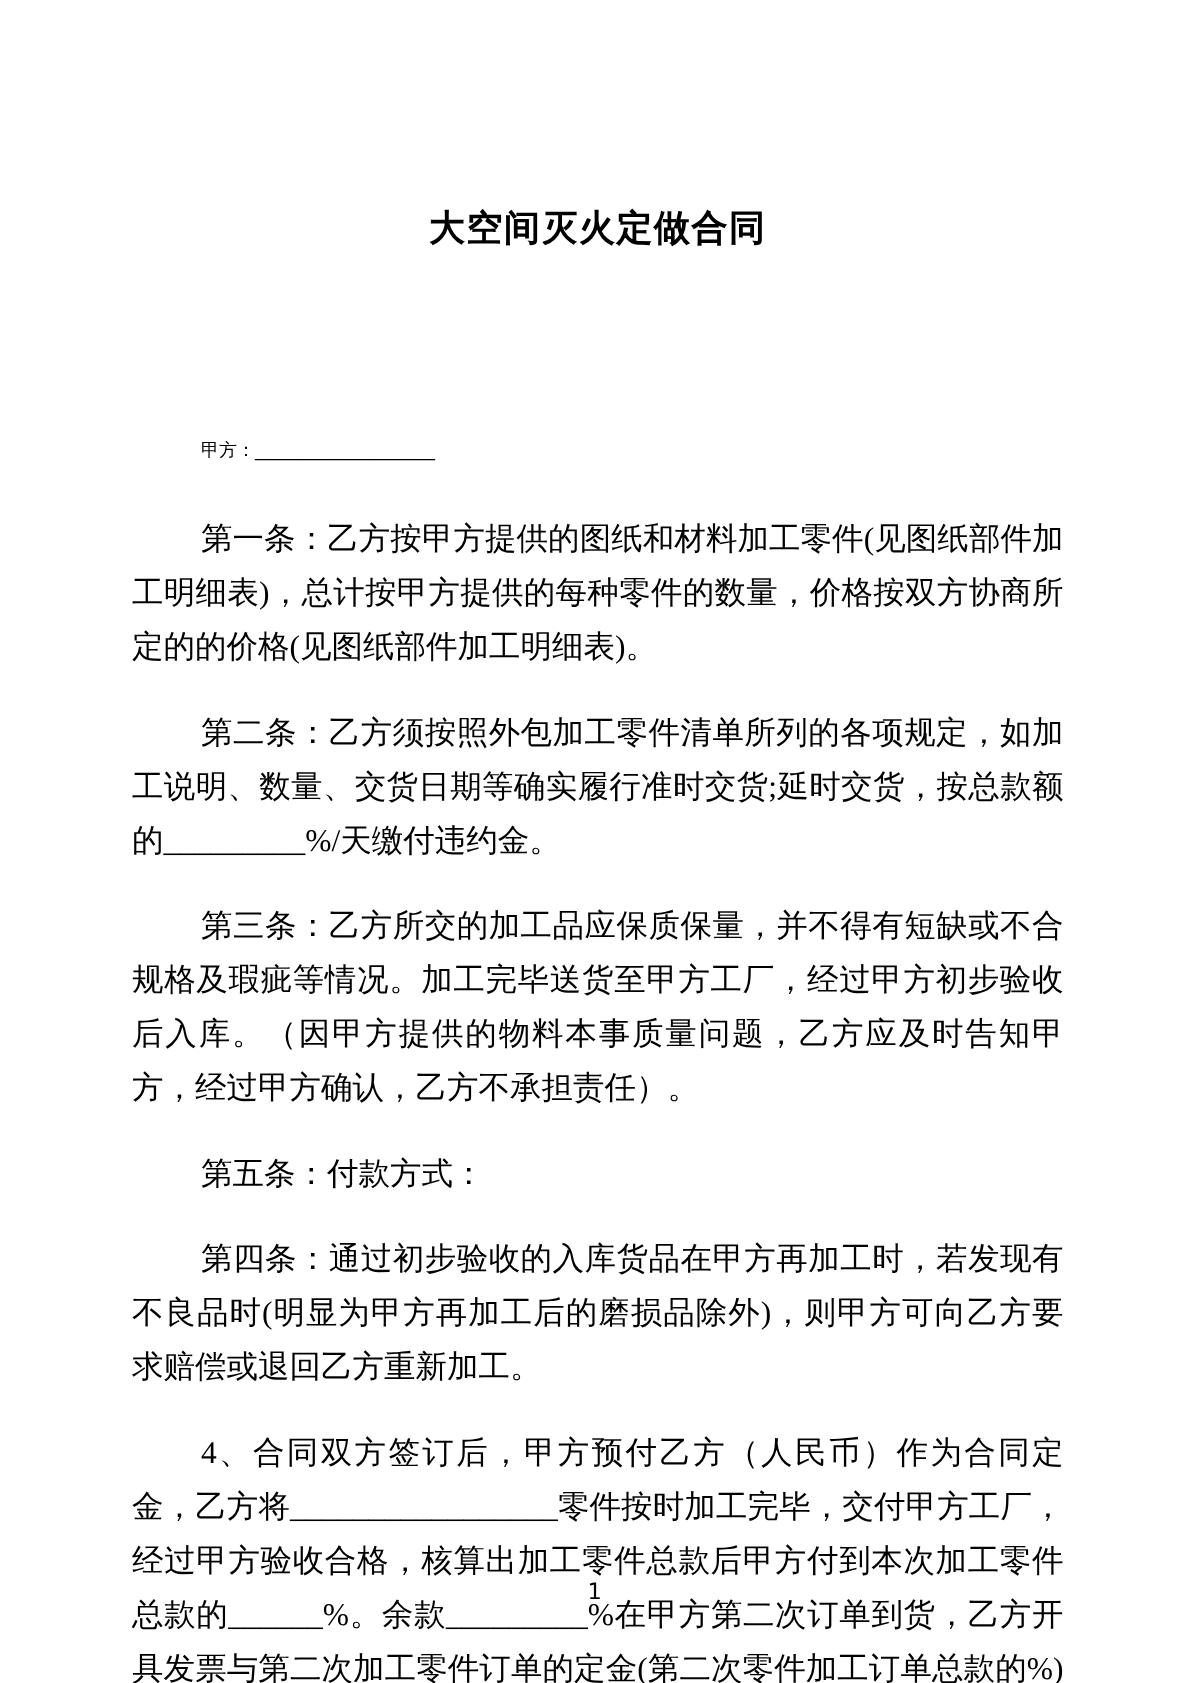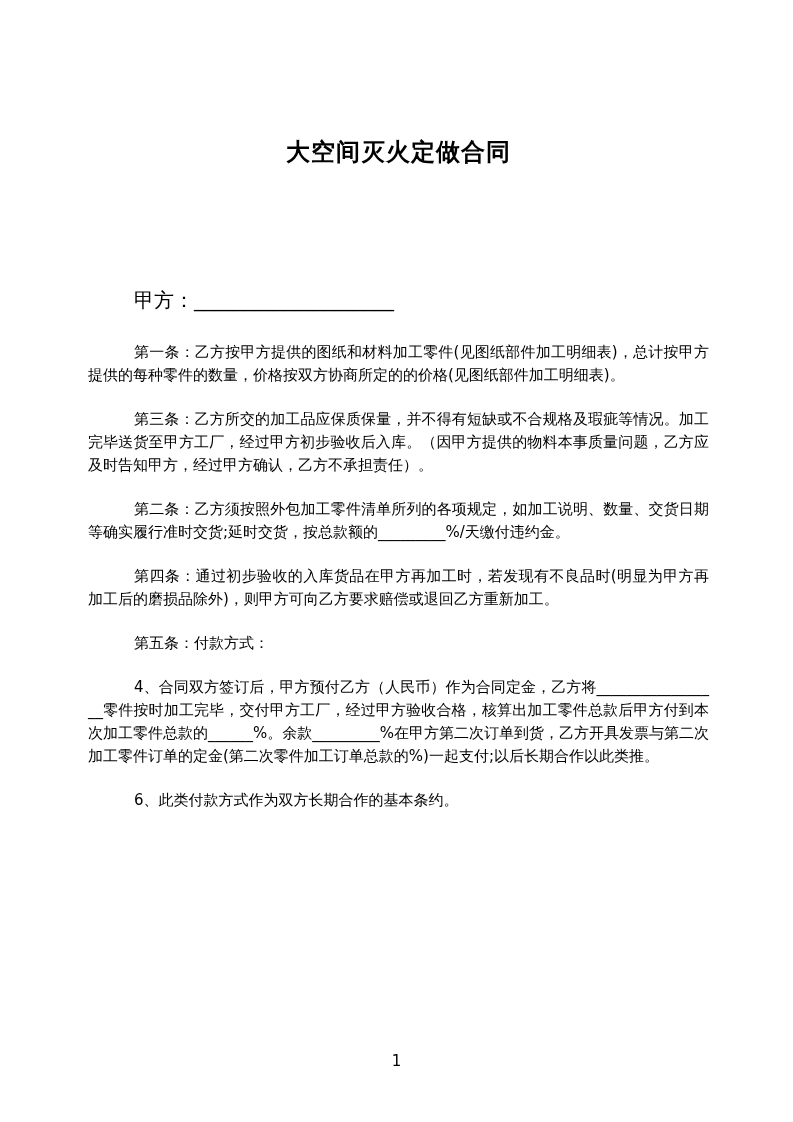--- a/index.html
+++ b/index.html
@@ -27,39 +27,40 @@
     font-size: 24px;
     line-height: 31px;
     font-weight: bold;
     text-align: center;
     letter-spacing: 1px;
   }
   .parties {
     margin-top: 118px;
   }
   .party-line {
-    font-size: 20px;
+    font-size: 12px;
     line-height: 29px;
     margin: 0 0 26px 0;
     padding-left: 46px;
     white-space: nowrap;
   }
   .party-blank {
     letter-spacing: 0;
   }
   .clauses {
     margin-top: 25px;
   }
   .clause {
     margin: 0 0 21px 0;
-    font-size: 15px;
-    line-height: 23px;
+    font-size: 21px;
+    line-height: 36px;
     text-align: justify;
     text-indent: 46px;
     word-break: break-all;
+    font-family: Liberation Serif, serif;
   }
   .page-number {
     position: absolute;
     top: 1051px;
     left: 0;
     width: 100%;
     text-align: center;
     font-size: 15px;
     line-height: 20px;
   }
@@ -71,24 +72,24 @@
   <div class="content">
 
     <h1 class="doc-title">大空间灭火定做合同</h1>
 
     <div class="parties">
       <p class="party-line"><span>甲方：</span><span class="party-blank">____________________</span></p>
     </div>
 
     <div class="clauses">
       <p class="clause">第一条：乙方按甲方提供的图纸和材料加工零件(见图纸部件加工明细表)，总计按甲方提供的每种零件的数量，价格按双方协商所定的的价格(见图纸部件加工明细表)。</p>
+      <p class="clause">第二条：乙方须按照外包加工零件清单所列的各项规定，如加工说明、数量、交货日期等确实履行准时交货;延时交货，按总款额的_________%/天缴付违约金。</p>
       <p class="clause">第三条：乙方所交的加工品应保质保量，并不得有短缺或不合规格及瑕疵等情况。加工完毕送货至甲方工厂，经过甲方初步验收后入库。（因甲方提供的物料本事质量问题，乙方应及时告知甲方，经过甲方确认，乙方不承担责任）。</p>
-      <p class="clause">第二条：乙方须按照外包加工零件清单所列的各项规定，如加工说明、数量、交货日期等确实履行准时交货;延时交货，按总款额的_________%/天缴付违约金。</p>
+      <p class="clause">第五条：付款方式：</p>
       <p class="clause">第四条：通过初步验收的入库货品在甲方再加工时，若发现有不良品时(明显为甲方再加工后的磨损品除外)，则甲方可向乙方要求赔偿或退回乙方重新加工。</p>
-      <p class="clause">第五条：付款方式：</p>
       <p class="clause">4、合同双方签订后，甲方预付乙方（人民币）作为合同定金，乙方将_________________零件按时加工完毕，交付甲方工厂，经过甲方验收合格，核算出加工零件总款后甲方付到本次加工零件总款的______%。余款_________%在甲方第二次订单到货，乙方开具发票与第二次加工零件订单的定金(第二次零件加工订单总款的%)一起支付;以后长期合作以此类推。</p>
       <p class="clause">6、此类付款方式作为双方长期合作的基本条约。</p>
     </div>
 
   </div>
 
   <div class="page-number">1</div>
 </div>
 
 </body></html>

